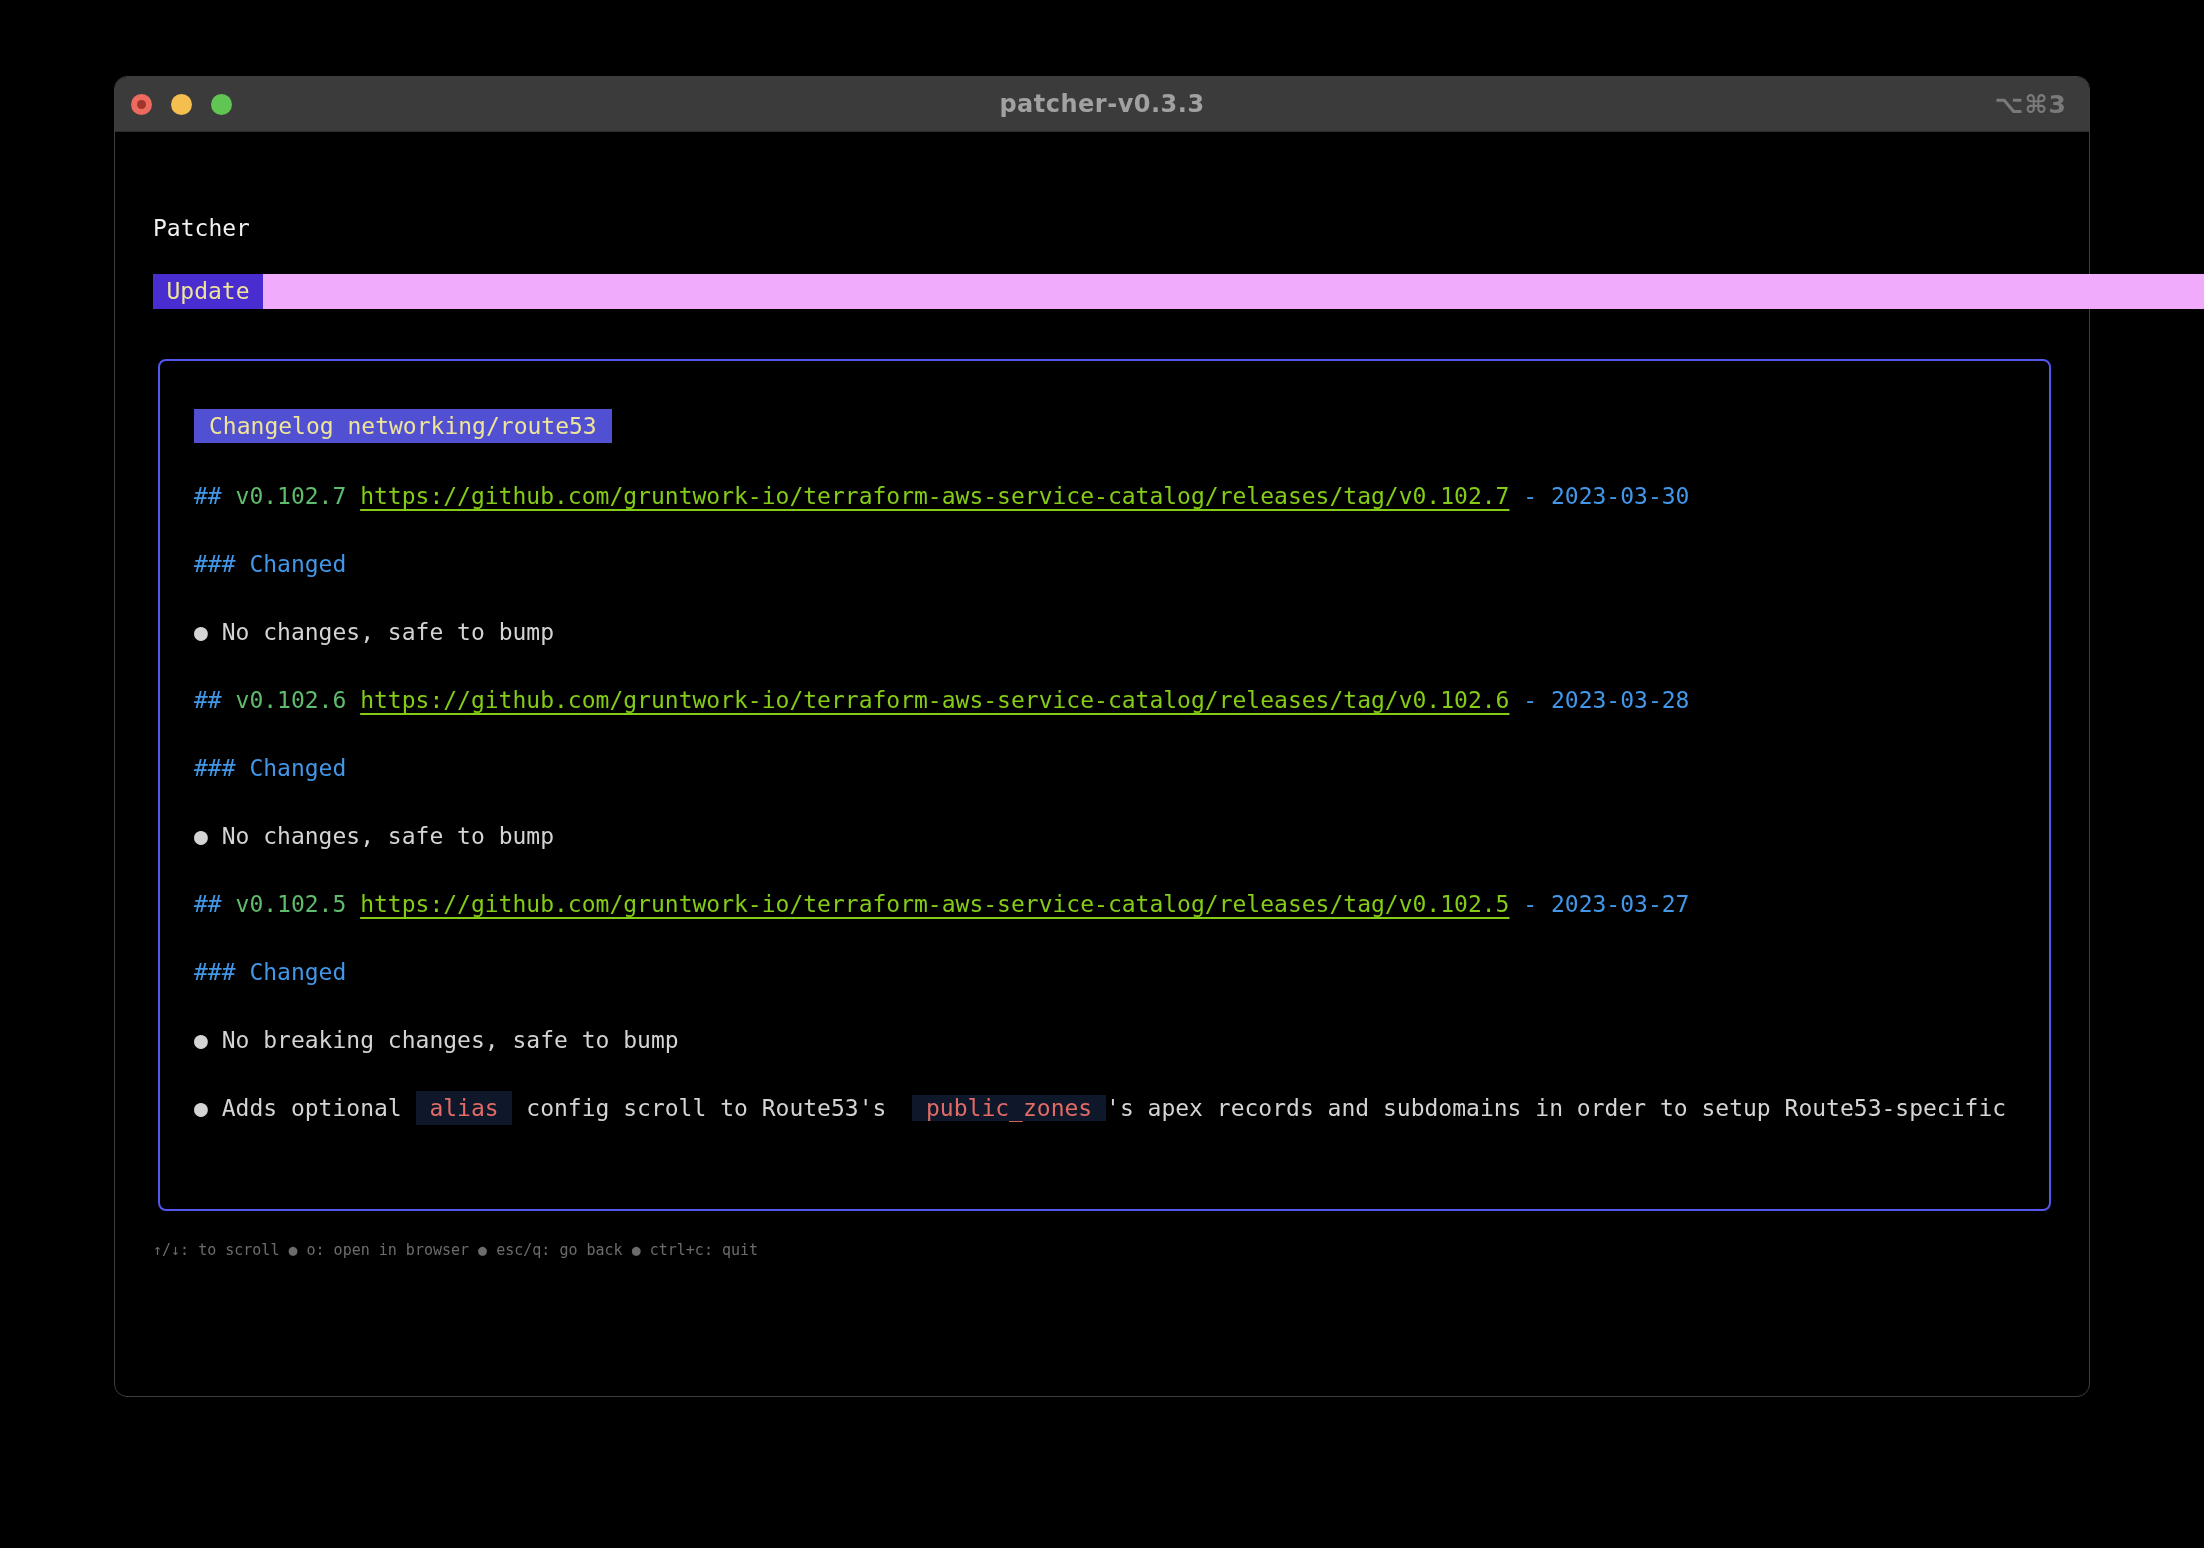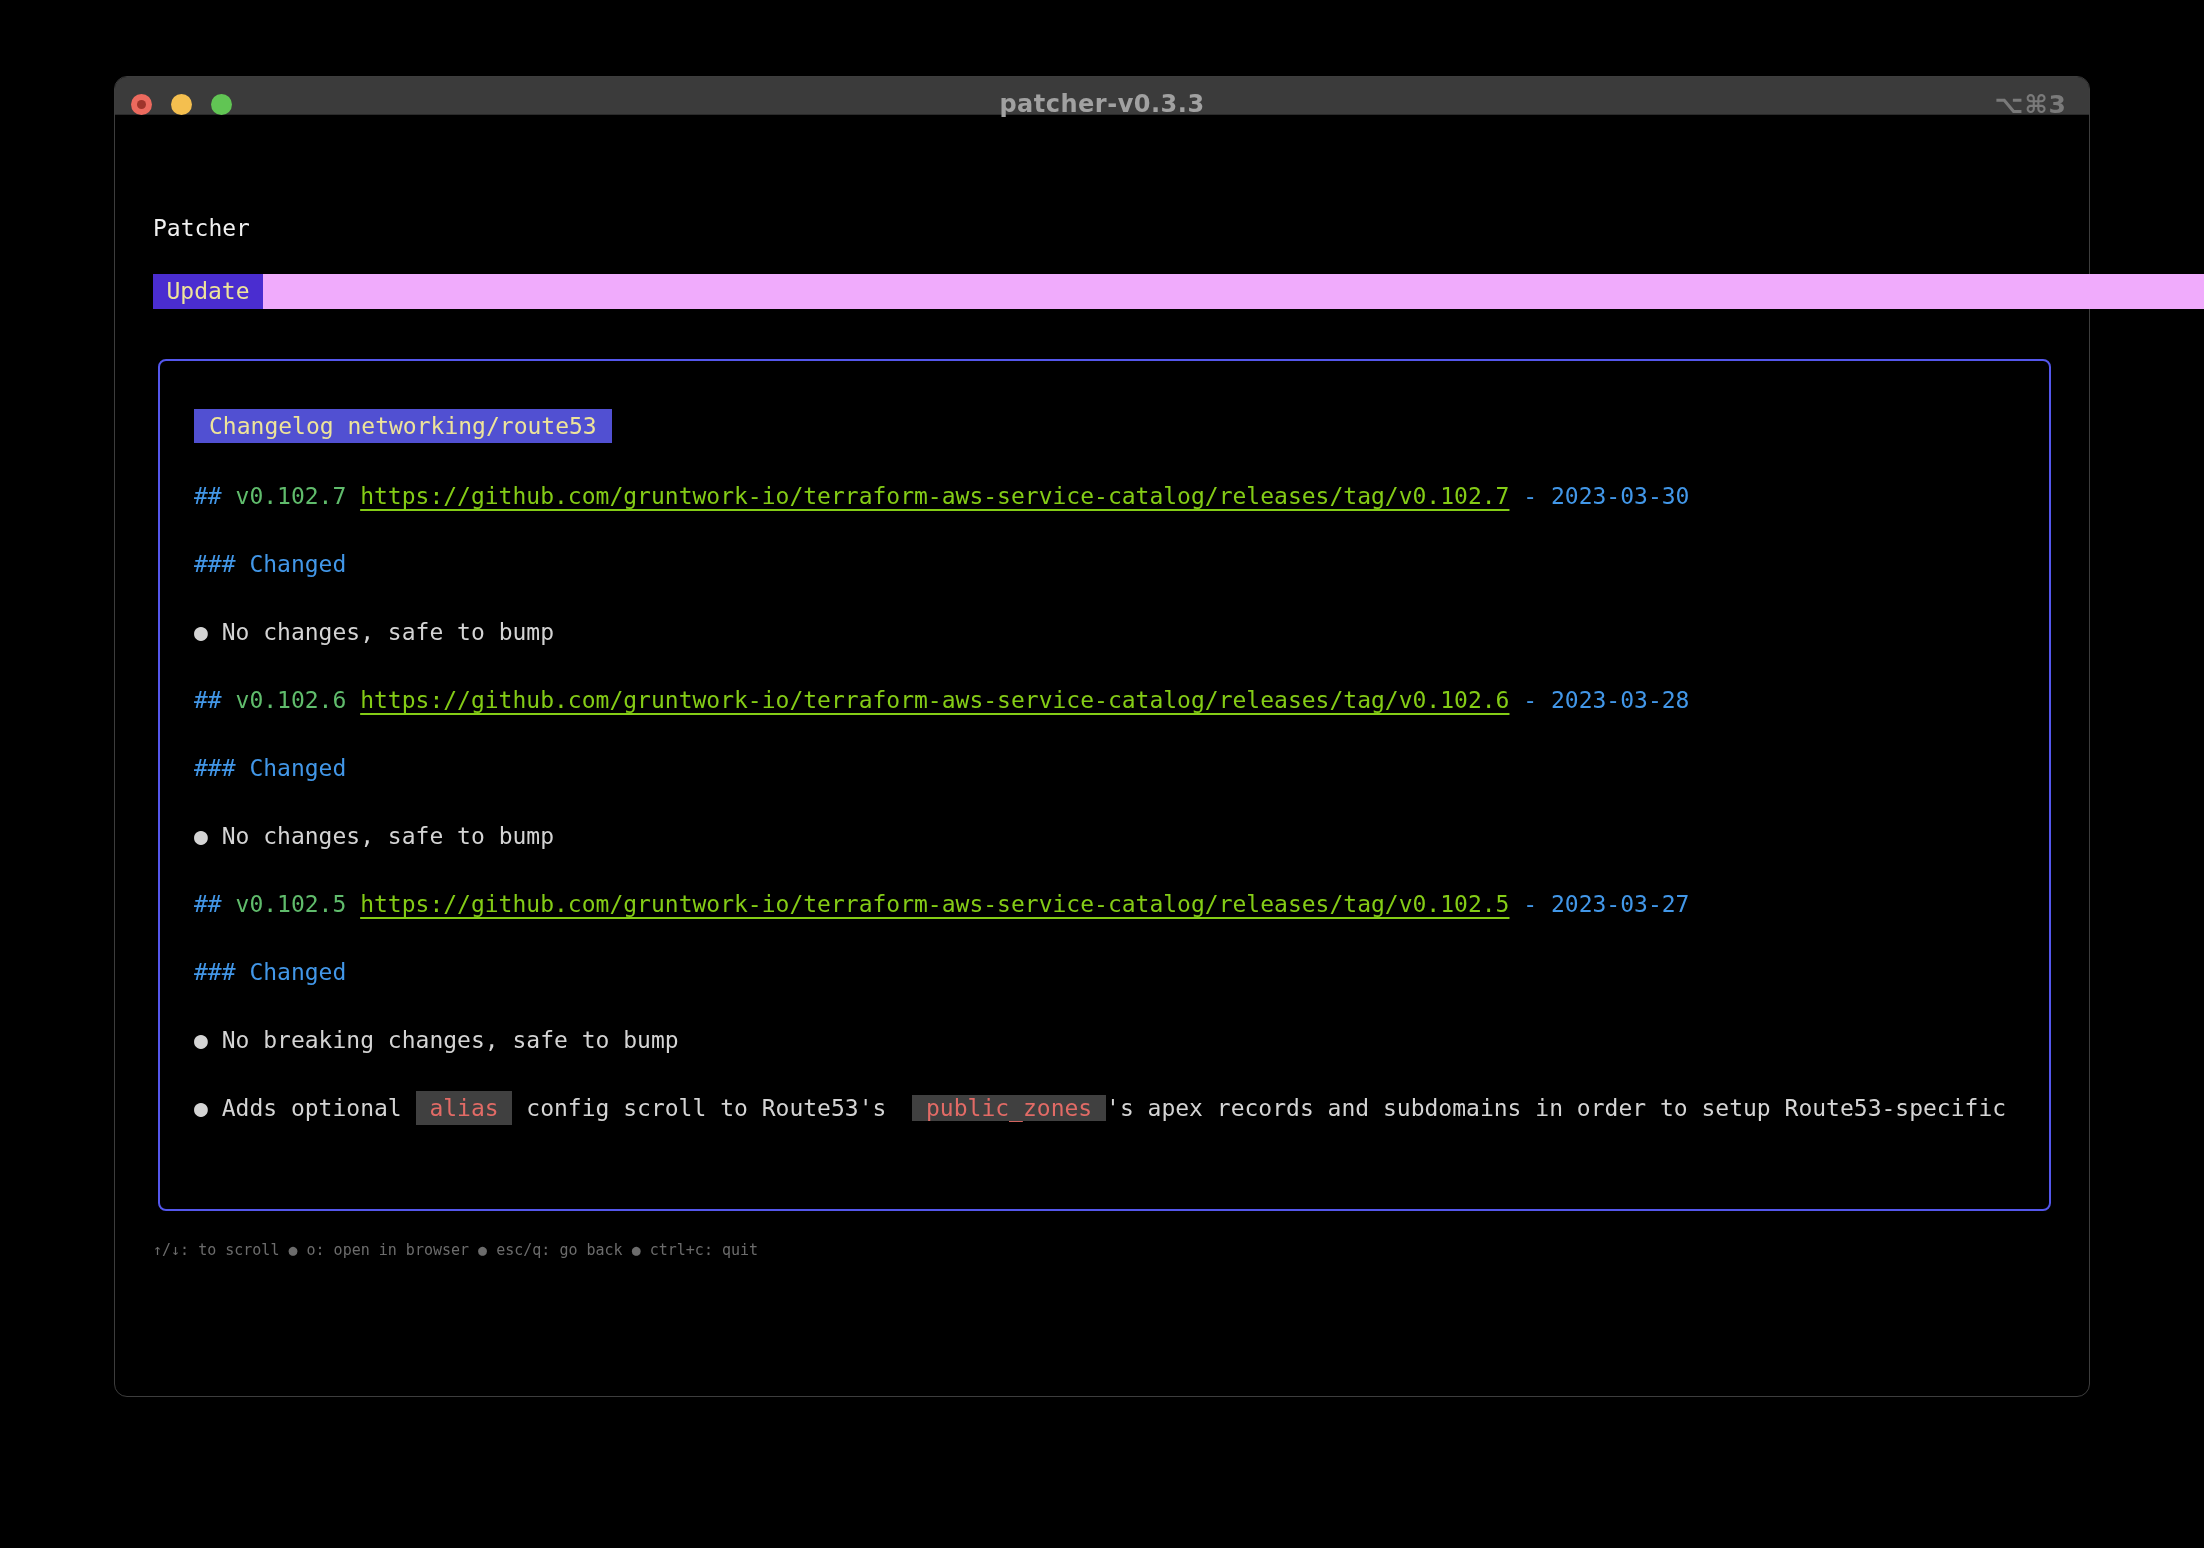--- a/index.html
+++ b/index.html
@@ -3,21 +3,21 @@
 <meta charset="utf-8">
 <style>
   * { margin:0; padding:0; box-sizing:border-box; }
   html,body { width:2204px; height:1548px; background:#000; overflow:hidden;
               font-family:"DejaVu Sans Mono", monospace; }
 
   .window { position:absolute; left:114px; top:76px; width:1976px; height:1321px;
             background:#000; border:1px solid #3d3d3d; border-radius:13px; }
 
   
-  .titlebar { position:absolute; left:0; top:0; width:100%; height:38px;
+  .titlebar { position:absolute; left:0; top:0; width:100%; height:55px;
               background:#3b3b3b; border-radius:12px 12px 0 0;
               border-bottom:1px solid #2a2a2a; }
   .lights { position:absolute; left:16px; top:17px; display:flex; gap:19px; }
   .light { width:21px; height:21px; border-radius:50%; position:relative; }
   .light.red { background:#ec6a5e; }
   .light.red::after { content:""; position:absolute; left:6px; top:6px; width:9px; height:9px;
                       border-radius:50%; background:#9f352b; }
   .light.yellow { background:#f4bf4f; }
   .light.green { background:#61c554; }
   .tb-title { position:absolute; left:0; right:0; top:0; height:55px; line-height:55px;
@@ -48,21 +48,21 @@
   .line.first { margin-top:36px; }
   .line span { white-space:pre; }
 
   .md   { color:#4297e8; }
   .ver  { color:#60bc6c; }
   .link { color:#84cc16; text-decoration:underline; text-underline-offset:5px;
           text-decoration-thickness:2px; cursor:pointer; }
   .date { color:#4297e8; }
   .txt  { color:#d4d4d4; }
   .bullet { color:#d4d4d4; }
-  .chip { background:#404040; color:#e26b66; }
+  .chip { background:#0f172a; color:#e26b66; }
   .nogap { display:inline;padding-left:12px; }
 
   .footer { position:absolute; left:38px; top:1156px; height:34px; line-height:34px;
             color:#6c6c6c; font-size:15px; white-space:pre; }
 </style>
 </head>
 <body>
 
 <div class="window">
 

